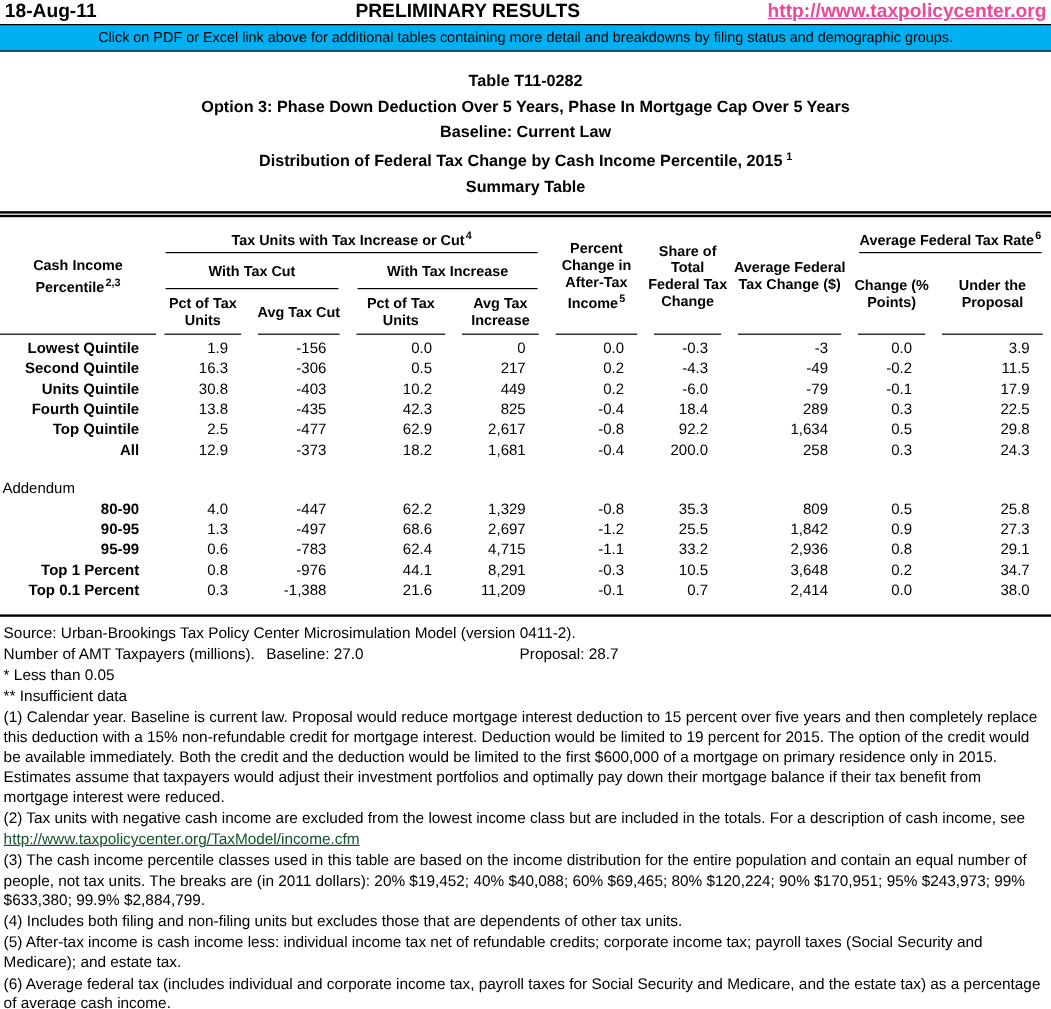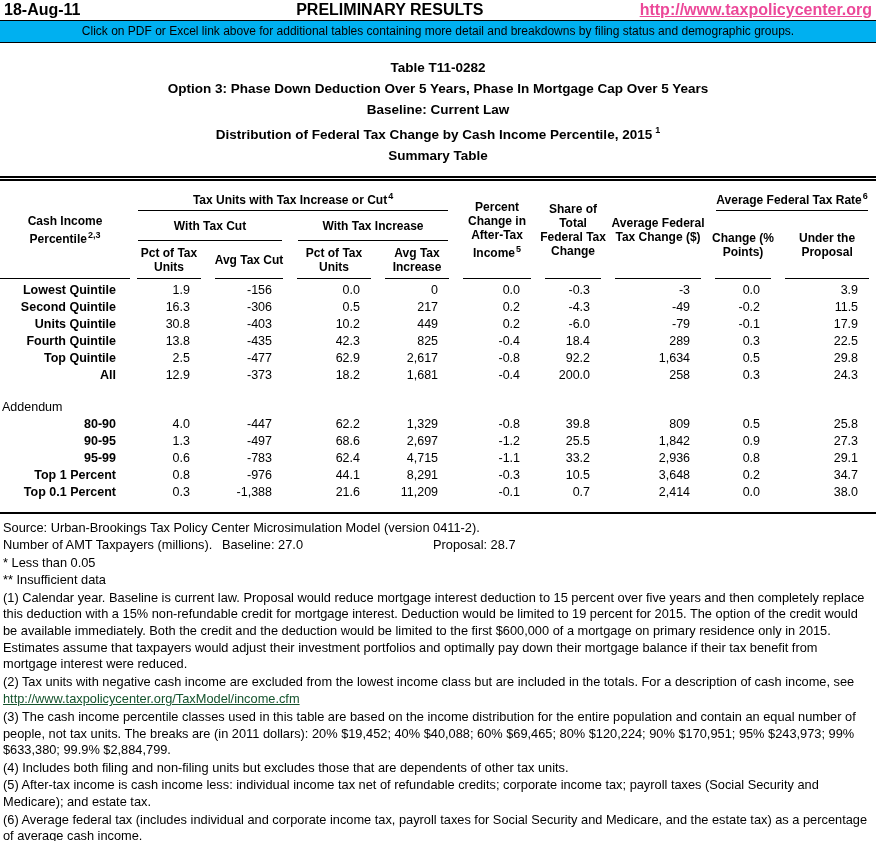--- a/index.html
+++ b/index.html
@@ -197,21 +197,21 @@
     <tr>
       <td colspan="10" class="addendum-lbl">Addendum</td>
     </tr>
     <tr>
       <td class="lbl">80-90</td>
       <td class="num">4.0</td>
       <td class="num">-447</td>
       <td class="num">62.2</td>
       <td class="num">1,329</td>
       <td class="num">-0.8</td>
-      <td class="num">39.8</td>
+      <td class="num">35.3</td>
       <td class="num">809</td>
       <td class="num">0.5</td>
       <td class="num">25.8</td>
     </tr>
     <tr>
       <td class="lbl">90-95</td>
       <td class="num">1.3</td>
       <td class="num">-497</td>
       <td class="num">68.6</td>
       <td class="num">2,697</td>

